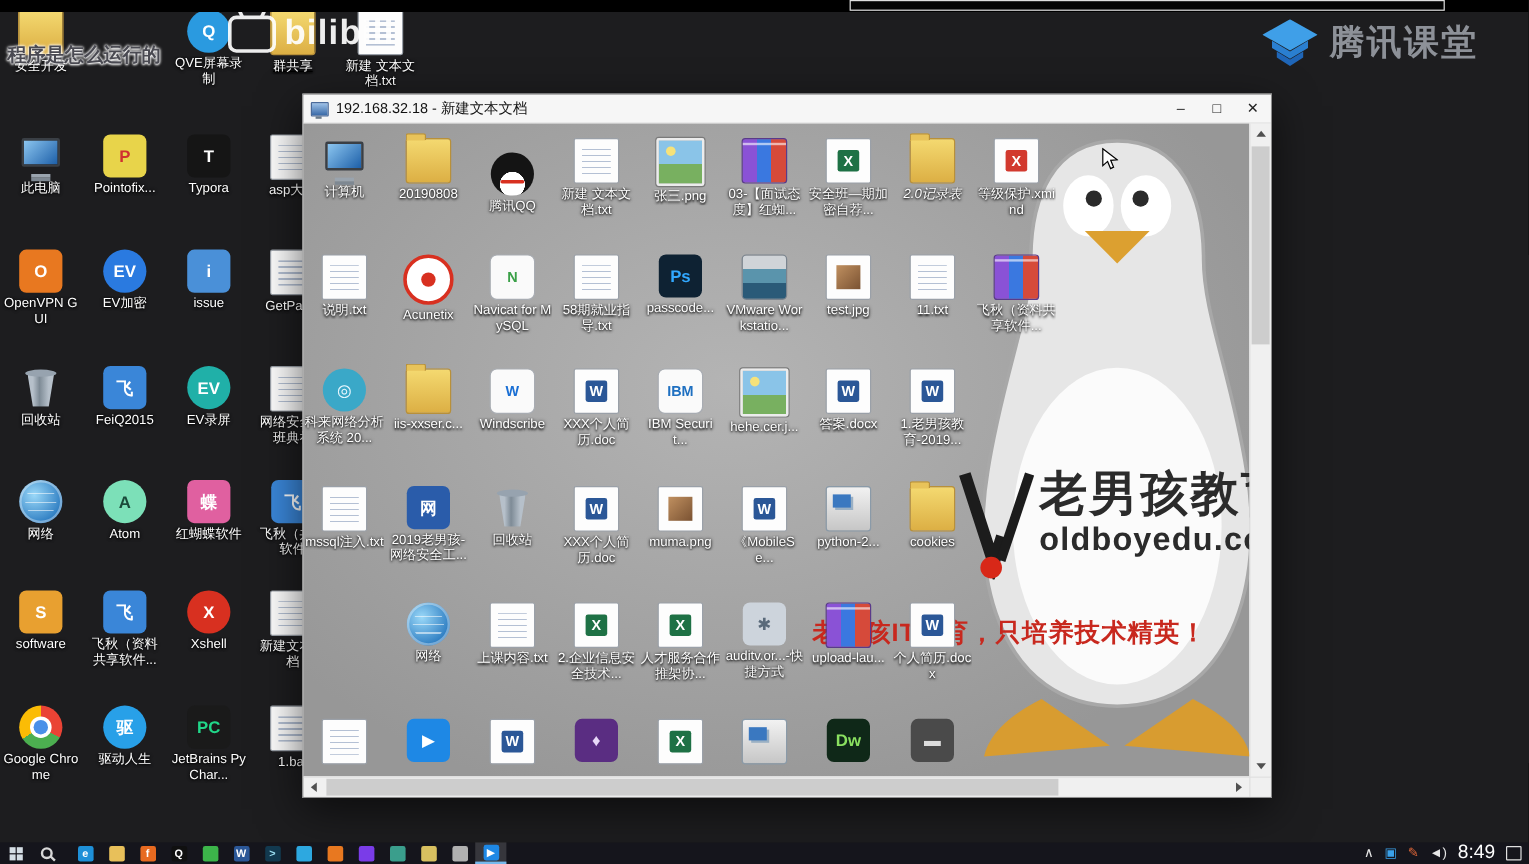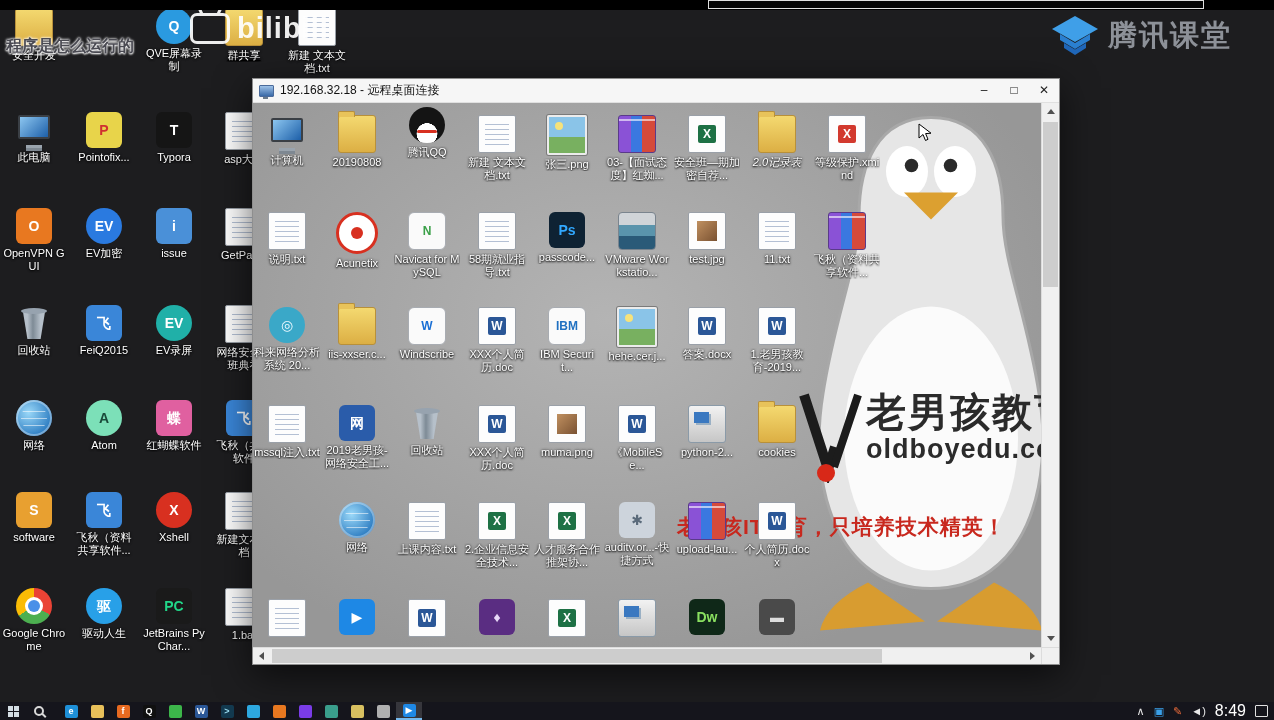--- a/index.html
+++ b/index.html
@@ -319,21 +319,21 @@
       <path d="M23 0 L46 13 23 26 0 13 Z" fill="#3f9fe8"></path>
       <path d="M8 18 L23 27 38 18 38 24 23 33 8 24 Z" fill="#2a7fd0"></path>
       <path d="M12 27 L23 33.5 34 27 34 32 23 39 12 32 Z" fill="#1f66b8"></path>
     </svg>
     <span class="t-label">腾讯课堂</span>
   </div>
 
   <div class="window">
     <div class="titlebar">
       <span class="rdp-ico"></span>
-      <span class="title">192.168.32.18 - 远程桌面连接</span>
+      <span class="title">192.168.32.18 - 新建文本文档</span>
       <span class="winbtn">–</span>
       <span class="winbtn">□</span>
       <span class="winbtn">✕</span>
     </div>
     <div class="win-main">
       <div class="content">
 
         <svg class="tux" width="300" height="545" viewBox="0 0 200 360">
           <path d="M100 8 C64 8 52 40 52 74 C52 104 36 140 28 192 C18 252 36 322 100 322 C164 322 182 252 172 192 C164 140 148 104 148 74 C148 40 136 8 100 8 Z" fill="#e6e6e6" stroke="#a8a8a8" stroke-width="2"></path>
           <ellipse cx="100" cy="222" rx="58" ry="88" fill="#fbfbfb"></ellipse>
@@ -366,21 +366,21 @@
                 <span class="glyph"></span>
               </div>
               <div class="lbl">计算机</div>
             </div>
             <div class="dicon k-folder" style="left: 71px; top: 12px;">
               <div class="ic">
                 <span class="glyph"></span>
               </div>
               <div class="lbl">20190808</div>
             </div>
-            <div class="dicon k-qq" style="left: 141px; top: 4px; align-items: center;">
+            <div class="dicon k-qq" style="left: 141px; top: 24px; align-items: center;">
               <div class="ic">
                 <span class="glyph"></span>
               </div>
               <div class="lbl">腾讯QQ</div>
             </div>
             <div class="dicon k-page" style="left: 211px; top: 12px;">
               <div class="ic">
                 <span class="glyph"></span>
               </div>
               <div class="lbl">新建 文本文档.txt</div>

